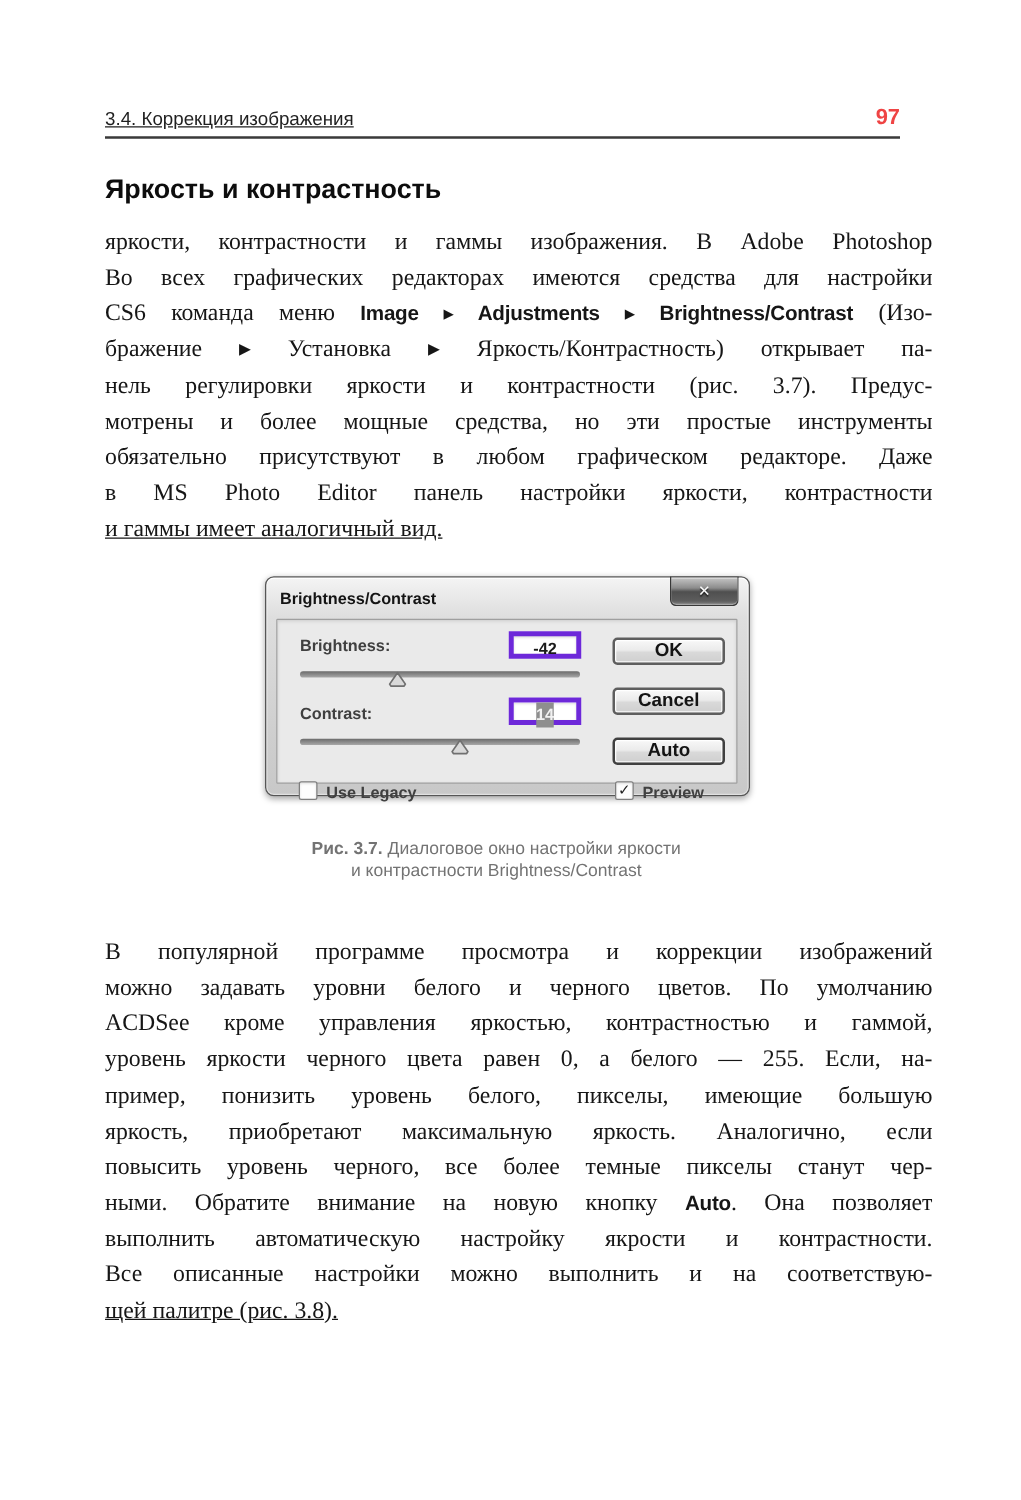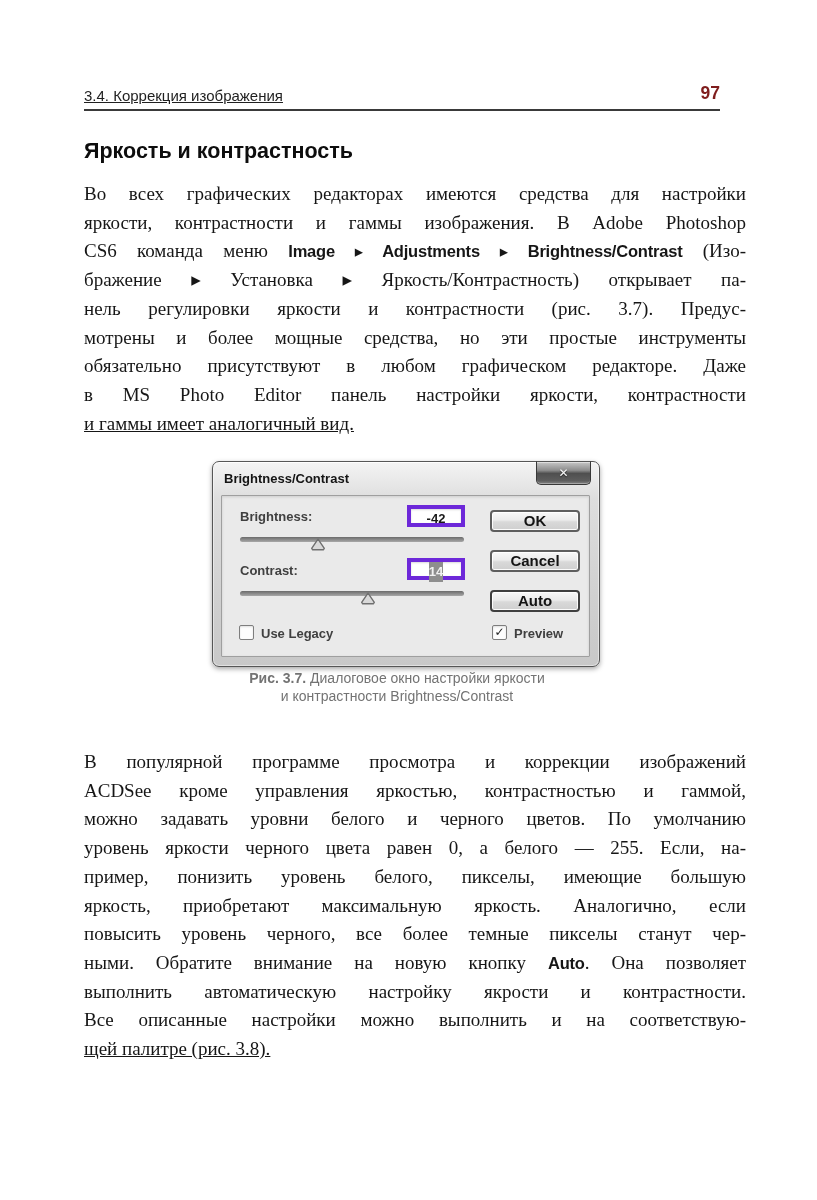--- a/index.html
+++ b/index.html
@@ -3,21 +3,21 @@
 <meta charset="utf-8">
 <style>
   html,body{margin:0;padding:0;background:#ffffff;}
   .page{position:relative;width:817px;height:1200px;background:#ffffff;overflow:hidden;
         font-family:"Liberation Serif","DejaVu Serif",serif;color:#161616;}
 
   
   .header{position:absolute;left:84px;top:83px;width:636px;display:flex;
           justify-content:space-between;align-items:flex-end;}
   .hdr-section{font:15px "Liberation Sans","DejaVu Sans",sans-serif;color:#1f1f1f;text-decoration:underline;}
-  .hdr-num{font:bold 17.5px "Liberation Sans","DejaVu Sans",sans-serif;color:#7f1d1d;}
+  .hdr-num{font:bold 17.5px "Liberation Sans","DejaVu Sans",sans-serif;color:#ef4444;}
   .rule{position:absolute;left:84px;top:109px;width:636px;height:2px;background:#3a3a3a;}
 
   
   .heading{position:absolute;left:84px;top:139px;margin:0;
            font:bold 21.5px "Liberation Sans","DejaVu Sans",sans-serif;color:#0d0d0d;text-align:right;}
 
   
   .para{position:absolute;left:84px;width:662px;}
   #p1{top:180px}
   #p2{top:748px}
@@ -27,21 +27,21 @@
   .line.last{text-align-last:left;text-decoration:underline;}
   .seg-ui{font-family:"Liberation Sans","DejaVu Sans",sans-serif;font-weight:bold;
           font-size:16.5px;letter-spacing:-0.2px;}
   .seg-b{font-weight:bold;}
 
   
   .caption{position:absolute;left:67px;top:669px;width:660px;text-align:center;
            font:14px/18px "Liberation Sans","DejaVu Sans",sans-serif;color:#737373;}
 
   
-  .dialog{position:absolute;left:212px;top:461px;width:388px;height:206px;
+  .dialog{position:absolute;left:212px;top:461px;width:388px;height:176px;
           background:linear-gradient(180deg,#f4f4f4 0%,#dedede 18%,#cfcfcf 70%,#c8c8c8 100%);
           border:1px solid #565656;border-radius:7px;box-sizing:border-box;
           box-shadow:0 2px 5px rgba(0,0,0,.35), inset 0 1px 0 rgba(255,255,255,.85),
                      inset 0 0 0 1px rgba(255,255,255,.45);
           font-family:"Liberation Sans","DejaVu Sans",sans-serif;}
   .dlg-title{position:absolute;left:11px;top:9px;font-size:13px;font-weight:bold;color:#141414;}
   .dlg-close{position:absolute;top:-1px;right:8px;width:55px;height:24px;box-sizing:border-box;
              background:linear-gradient(180deg,#c6c6c6 0%,#8c8c8c 38%,#4f4f4f 52%,#5d5d5d 85%,#858585 100%);
              border:1px solid #383838;border-top-color:#555;border-radius:0 0 5px 5px;
              text-align:center;box-shadow:inset 0 1px 0 rgba(255,255,255,.45), inset 0 -1px 0 rgba(255,255,255,.3);
@@ -75,22 +75,22 @@
 
   <div class="header">
     <span class="hdr-section">3.4. Коррекция изображения</span>
     <span class="hdr-num">97</span>
   </div>
   <div class="rule"></div>
 
   <h1 class="heading">Яркость и контрастность</h1>
 
   <div class="para" id="p1">
+      <div class="line"><span>яркости, контрастности и гаммы изображения. В Adobe Photoshop</span></div>
       <div class="line"><span>Во всех графических редакторах имеются средства для настройки</span></div>
-      <div class="line"><span>яркости, контрастности и гаммы изображения. В Adobe Photoshop</span></div>
       <div class="line"><span>CS6 команда меню </span><span class="seg-ui">Image ▸ Adjustments ▸ Brightness/Contrast</span><span> (Изо-</span></div>
       <div class="line"><span>бражение ▸ Установка ▸ Яркость/Контрастность) открывает па-</span></div>
       <div class="line"><span>нель регулировки яркости и контрастности (рис. 3.7). Предус-</span></div>
       <div class="line"><span>мотрены и более мощные средства, но эти простые инструменты</span></div>
       <div class="line"><span>обязательно присутствуют в любом графическом редакторе. Даже</span></div>
       <div class="line"><span>в MS Photo Editor панель настройки яркости, контрастности</span></div>
       <div class="line last"><span>и гаммы имеет аналогичный вид.</span></div>
     </div>
 
   <div class="dialog">
@@ -136,22 +136,22 @@
     </div>
   </div>
 
   <div class="caption">
     <div><span class="seg-b">Рис. 3.7.</span><span> Диалоговое окно настройки яркости</span></div>
     <div><span>и контрастности Brightness/Contrast</span></div>
   </div>
 
   <div class="para" id="p2">
       <div class="line"><span>В популярной программе просмотра и коррекции изображений</span></div>
+      <div class="line"><span>можно задавать уровни белого и черного цветов. По умолчанию</span></div>
       <div class="line"><span>ACDSee кроме управления яркостью, контрастностью и гаммой,</span></div>
-      <div class="line"><span>можно задавать уровни белого и черного цветов. По умолчанию</span></div>
       <div class="line"><span>уровень яркости черного цвета равен 0, а белого — 255. Если, на-</span></div>
       <div class="line"><span>пример, понизить уровень белого, пикселы, имеющие большую</span></div>
       <div class="line"><span>яркость, приобретают максимальную яркость. Аналогично, если</span></div>
       <div class="line"><span>повысить уровень черного, все более темные пикселы станут чер-</span></div>
       <div class="line"><span>ными. Обратите внимание на новую кнопку </span><span class="seg-ui">Auto</span><span>. Она позволяет</span></div>
       <div class="line"><span>выполнить автоматическую настройку якрости и контрастности.</span></div>
     </div>
   <div class="para" id="p3">
       <div class="line"><span>Все описанные настройки можно выполнить и на соответствую-</span></div>
       <div class="line last"><span>щей палитре (рис. 3.8).</span></div>

